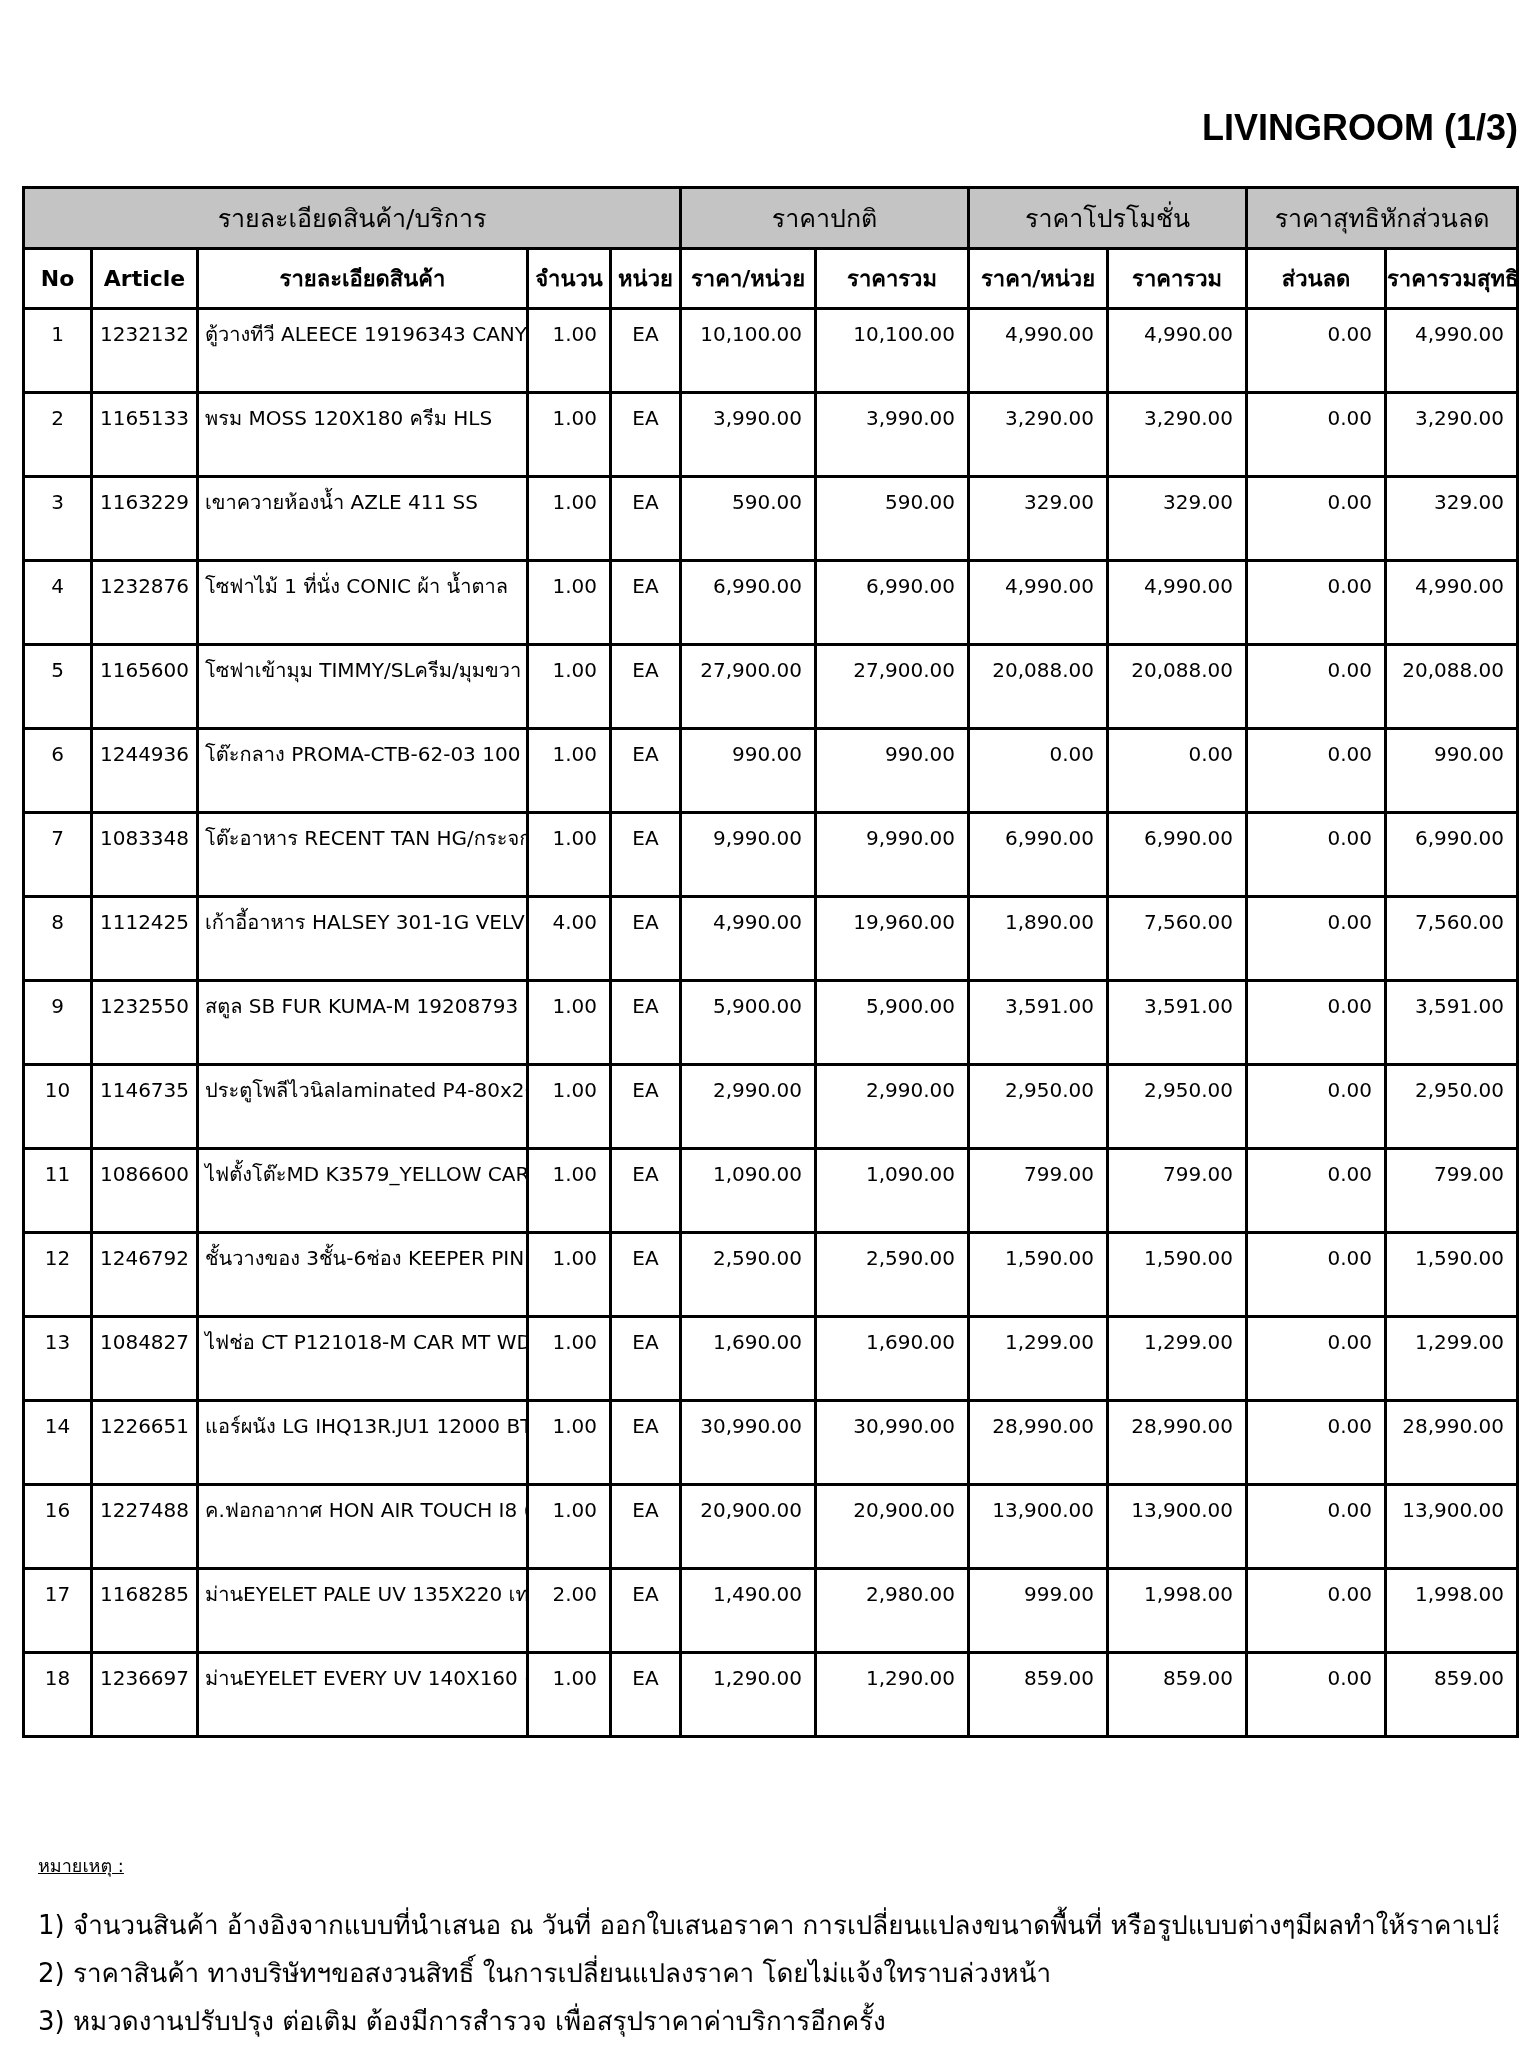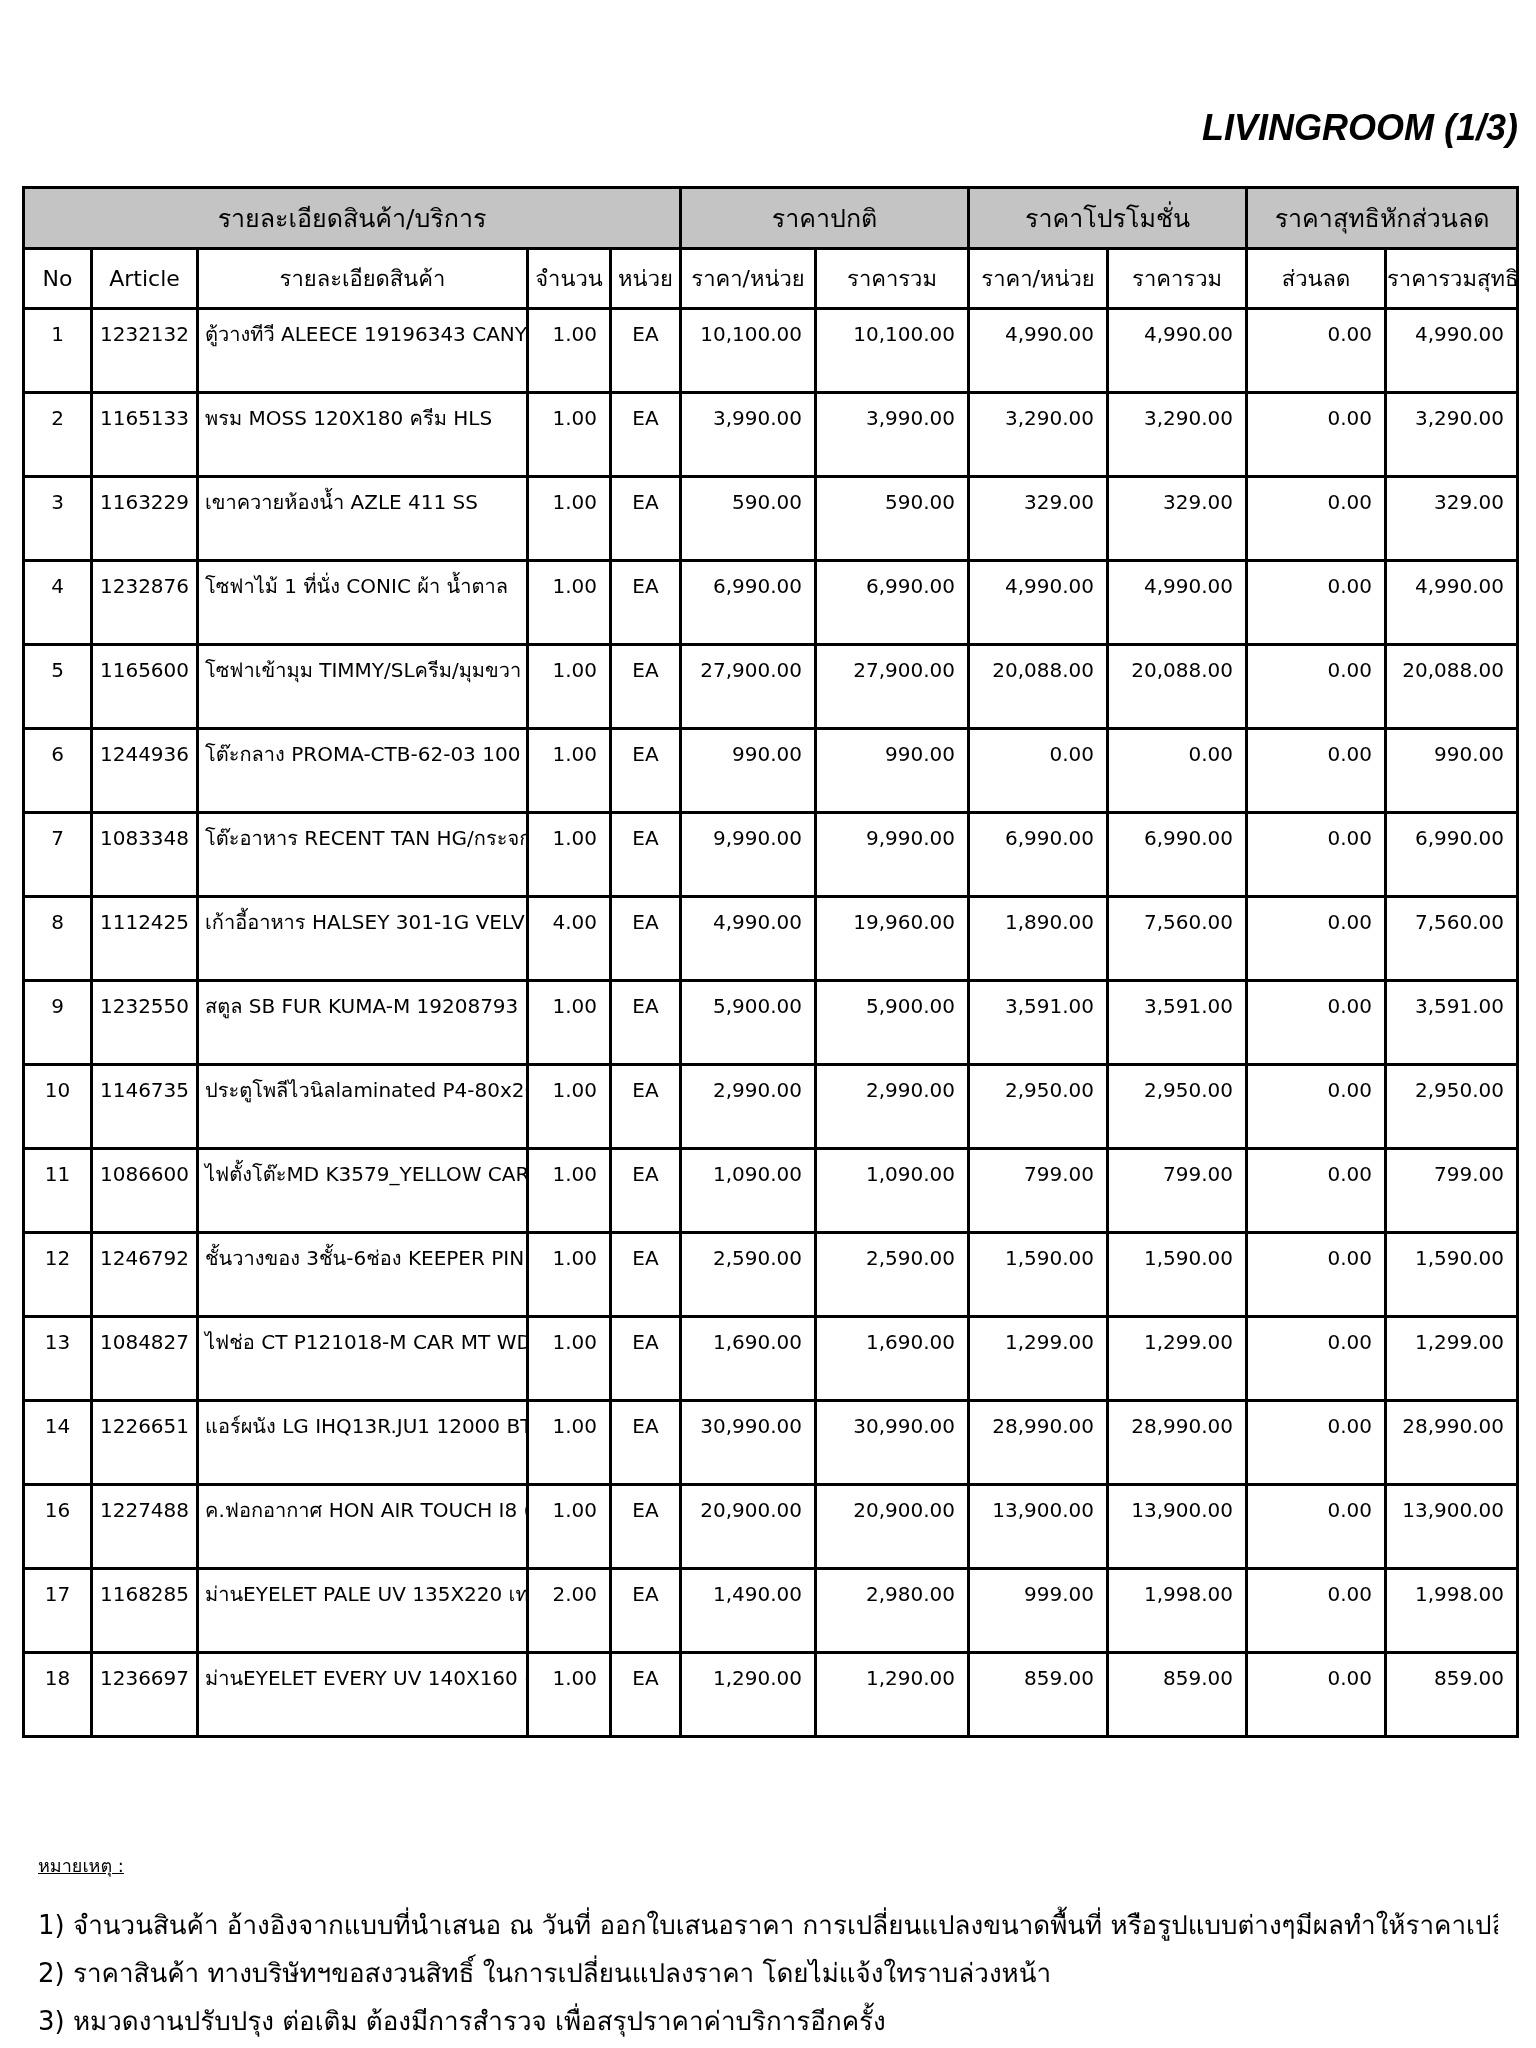--- a/index.html
+++ b/index.html
@@ -6,34 +6,33 @@
   body {
     width:1536px; height:2048px; background:#ffffff; color:#000;
     font-family:"DejaVu Sans","Liberation Sans",sans-serif;
     position:relative; overflow:hidden;
   }
   .page-title {
     position:absolute; top:110px; right:18px;
     font-size:36px; font-weight:bold; letter-spacing:0px;
     font-family:"Liberation Sans","DejaVu Sans",sans-serif;
     line-height:1;
-    font-style:italic;
   }
   table.quote-table {
     position:absolute; left:22px; top:186px;
     border-collapse:collapse; table-layout:fixed;
     width:1497px; background:#fff;border-radius:13px;
   }
   .quote-table th, .quote-table td {
     border:3px solid #000; padding:0; font-weight:normal;
     white-space:nowrap; overflow:hidden;
   }
   .quote-table thead th { text-align:center; vertical-align:middle; }
   tr.group-header th { background:#c4c4c4; height:58px; font-size:25px; }
-  tr.col-header th { background:#ffffff; height:57px; font-size:22px; }
+  tr.col-header th { background:#ffffff; height:57px; font-size:22px;font-weight:bold; }
   .quote-table tbody td {
     height:70px; vertical-align:top; font-size:20px; line-height:1.35;
     background:#fff;
   }
   td.a-l { text-align:left;  padding:11px 3px 0 6px; }
   td.a-c { text-align:center; padding:11px 2px 0 2px; }
   td.a-r { text-align:right; padding:11px 12px 0 3px; }
   .notes {
     position:absolute; left:38px; top:1848px; width:1460px;
     font-size:26px; color:#000;

